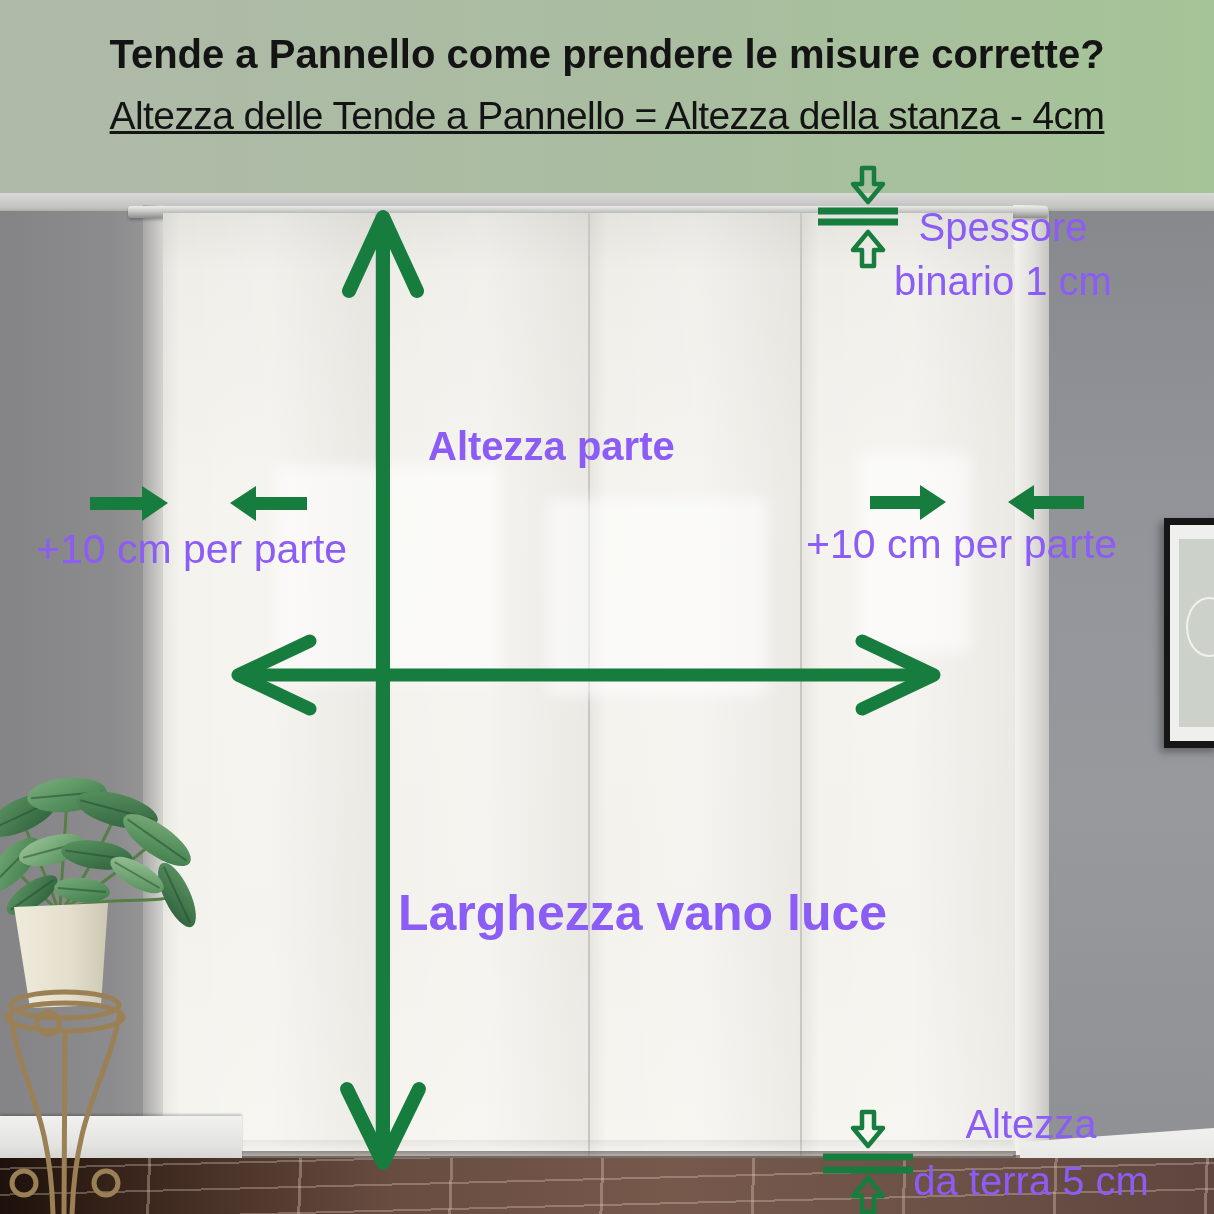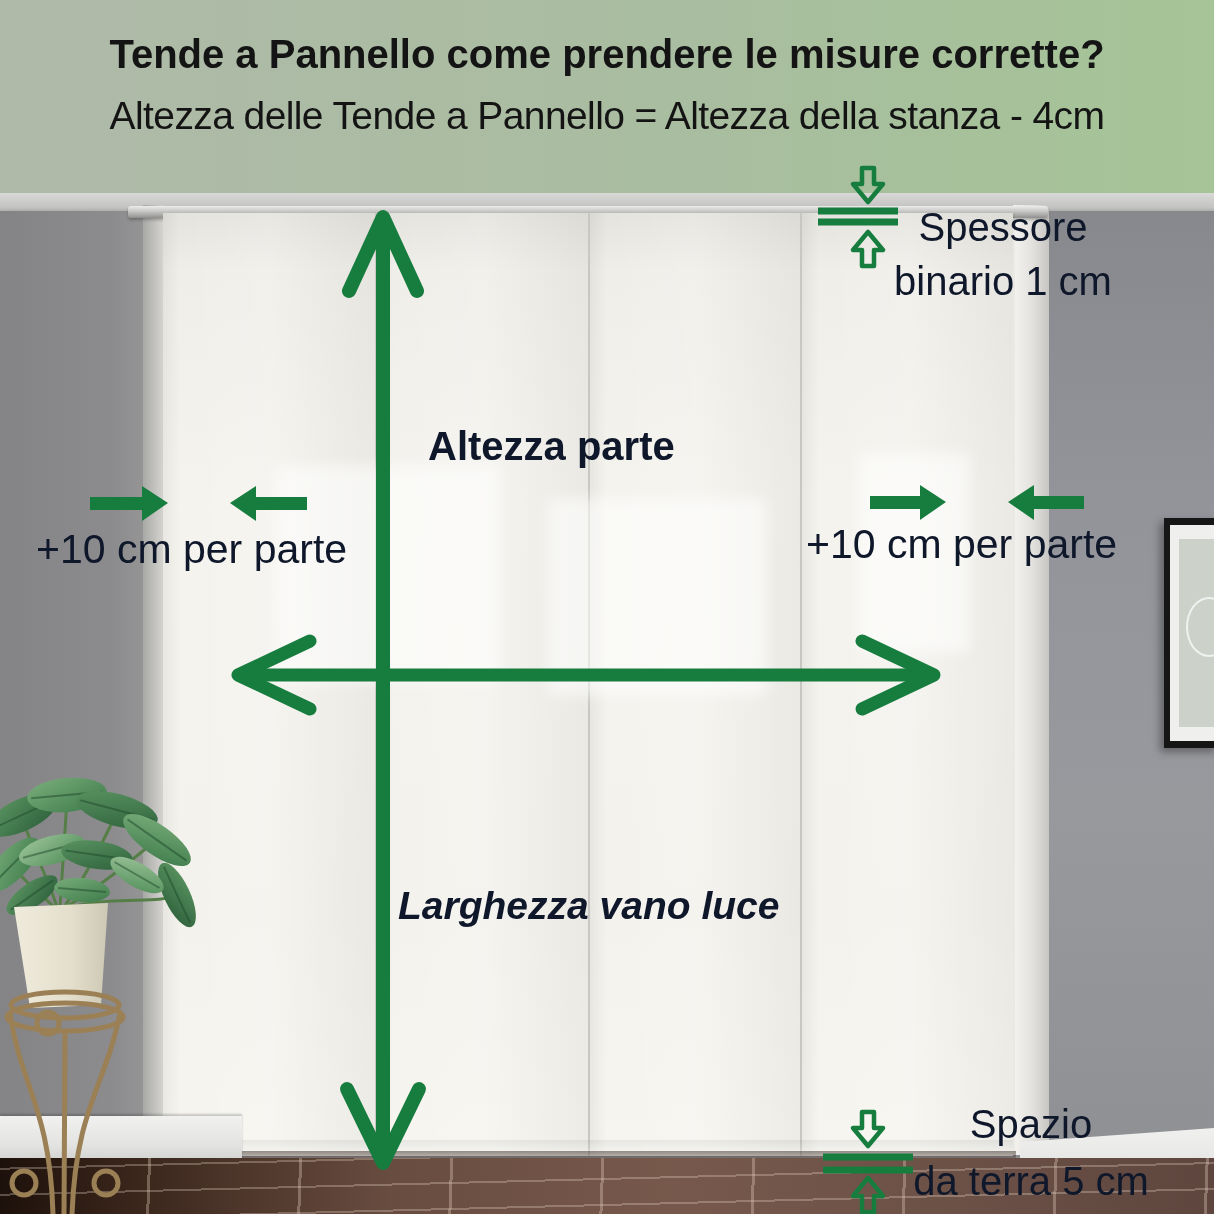--- a/index.html
+++ b/index.html
@@ -15,21 +15,21 @@
     text-align:center;z-index:5;
   }
   .title{
     margin:0;padding-top:32px;font-size:40px;font-weight:700;letter-spacing:0px;
     white-space:nowrap;
   }
   .formula{
     margin:0;font-size:39px;font-weight:400;letter-spacing:-0.6px;line-height:47px;
     white-space:nowrap;
   }
-  .formula.first{margin-top:15px;}
+  .formula.first{margin-top:15px;text-decoration:underline;}
   
   .scene{position:absolute;left:0;top:193px;width:1214px;height:1021px;background:#8e8e90;}
   .wall-left{position:absolute;left:0;top:0;width:163px;height:1021px;
     background:linear-gradient(90deg,#848487 0%,#8c8c8e 70%,#9a9a9a 100%);}
   .wall-right{position:absolute;left:1048px;top:0;width:166px;height:1021px;
     background:linear-gradient(180deg,#87888c 0%,#93949a 30%,#98999d 60%,#8e8f93 100%);}
   .ceiling{position:absolute;left:0;top:0;width:1214px;height:18px;
     background:linear-gradient(180deg,#d9d9d7 0%,#c3c3c1 80%,#aeaeac 100%);}
   .track{position:absolute;left:128px;top:13px;width:920px;height:12px;
     background:linear-gradient(180deg,#ececea 0%,#c6c6c4 45%,#8f8f8d 100%);
@@ -62,24 +62,24 @@
   
   .frame{position:absolute;left:1164px;top:325px;width:56px;height:230px;background:#161616;
     box-shadow:-4px 4px 8px rgba(0,0,0,.35);}
   .frame-mat{position:absolute;left:6px;top:7px;right:0px;bottom:7px;background:#efefed;}
   .frame-art{position:absolute;left:9px;top:14px;right:0;bottom:14px;background:#ccd2c9;overflow:hidden;}
   .frame-circle{position:absolute;left:7px;top:58px;width:42px;height:56px;border-radius:50%;
     border:2px solid rgba(255,255,255,0.7);}
   
   .annotations{position:absolute;left:0;top:0;width:1214px;height:1214px;z-index:20;
     color:var(--annotation-green,#177d3e);pointer-events:none;}
-  .label{position:absolute;z-index:25;color:#0f172a;white-space:nowrap;}
+  .label{position:absolute;z-index:25;color:#8b5cf6;white-space:nowrap;}
   .label.bold{font-weight:700;}
   .lbl-room-height{left:428px;top:424px;font-size:40px;}
-  .lbl-window-width{left:398px;top:884px;width:380px;text-align:center;font-size:39px;font-style:italic;}
+  .lbl-window-width{left:398px;top:884px;width:380px;text-align:center;font-size:50px;}
   .lbl-ext-left{left:36px;top:526px;font-size:41px;font-weight:400;}
   .lbl-ext-right{left:806px;top:521px;font-size:41px;font-weight:400;}
   .lbl-track{left:873px;top:200px;width:260px;text-align:center;font-size:40px;line-height:54px;font-weight:400;}
   .lbl-gap{left:901px;top:1096px;width:260px;text-align:center;font-size:40px;line-height:57px;font-weight:400;}
   .plant-svg{position:absolute;left:-8px;top:562px;z-index:8;}
 </style>
 </head>
 <body>
 
 <div class="stage">
@@ -254,17 +254,17 @@
 
   <div class="label bold lbl-room-height">Altezza parte</div>
   <div class="label bold lbl-window-width">Larghezza vano luce</div>
   <div class="label lbl-ext-left">+10 cm per parte</div>
   <div class="label lbl-ext-right">+10 cm per parte</div>
   <div class="label lbl-track">
     <div>Spessore</div>
     <div>binario 1 cm</div>
   </div>
   <div class="label lbl-gap">
-    <div>Spazio</div>
+    <div>Altezza</div>
     <div>da terra 5 cm</div>
   </div>
 
 </div>
 
 </body></html>

